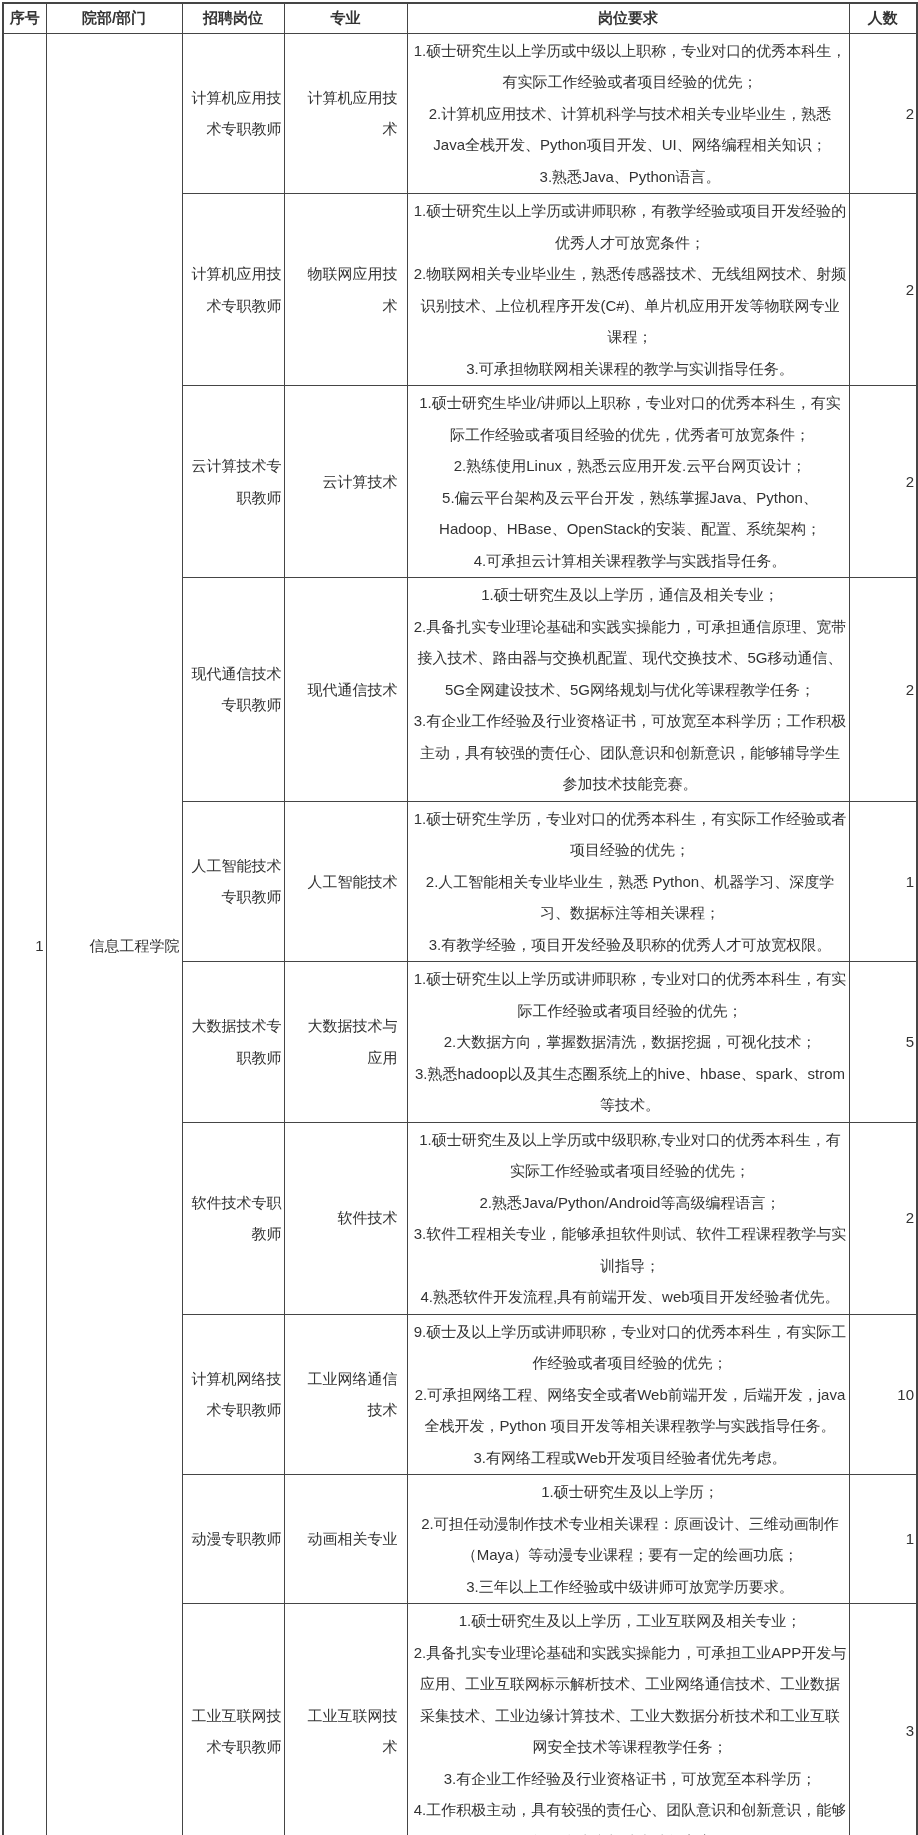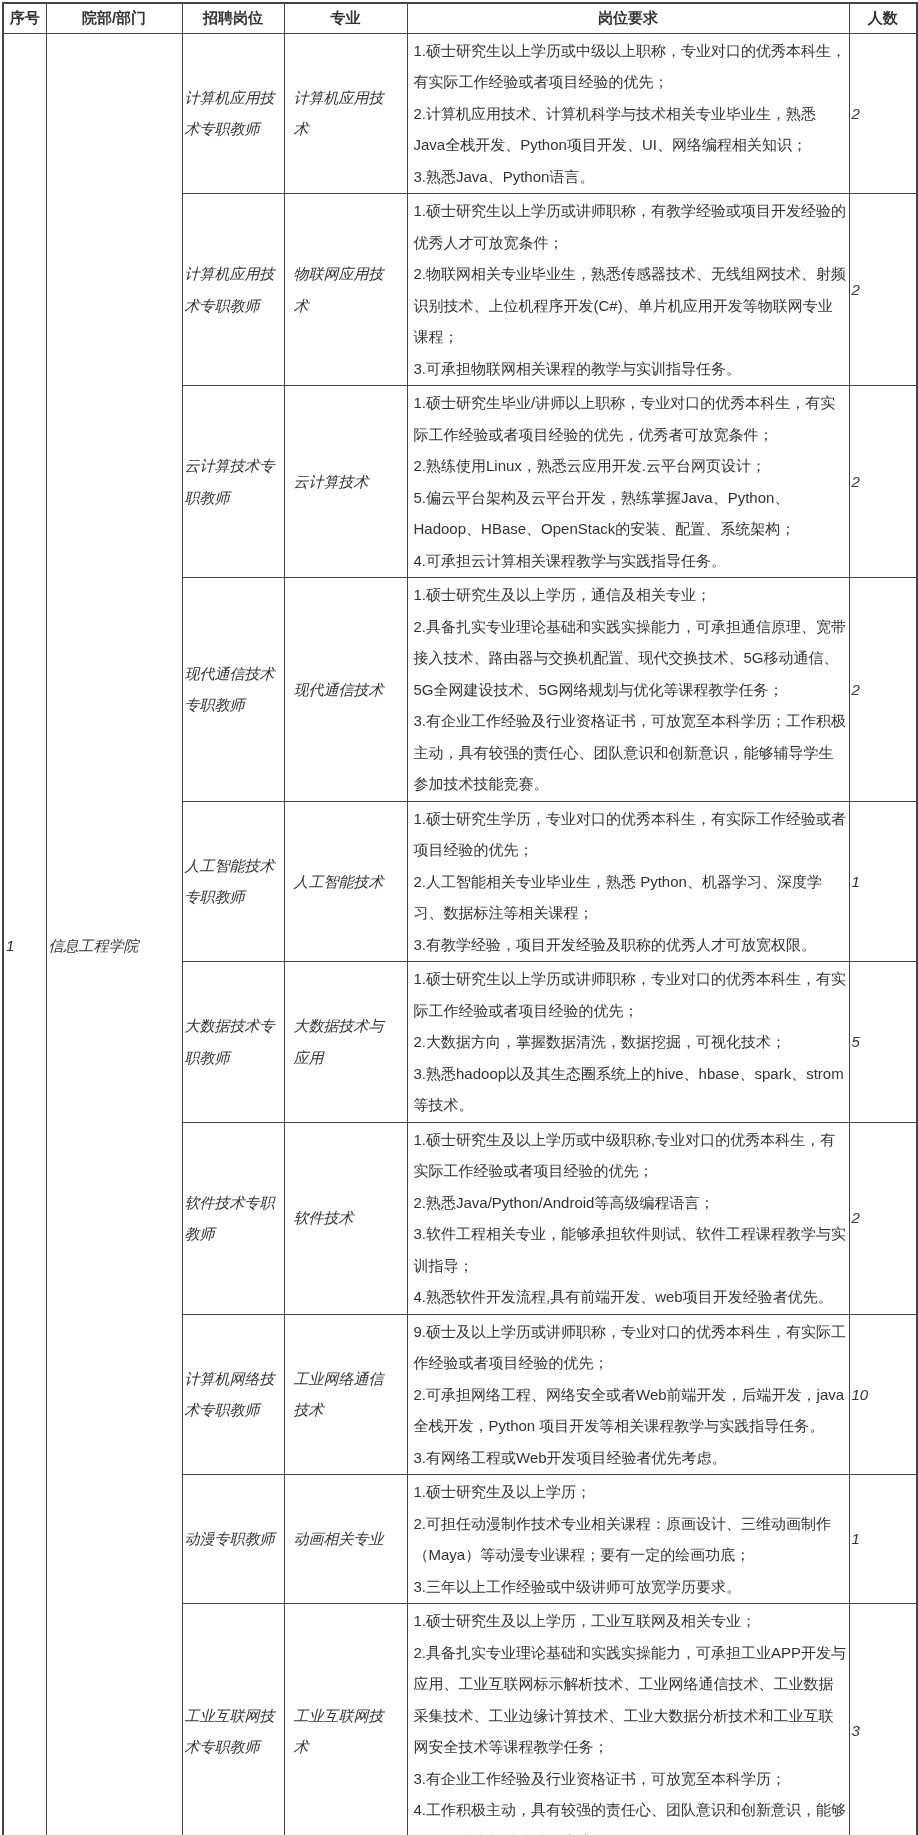--- a/index.html
+++ b/index.html
@@ -29,28 +29,27 @@
     vertical-align: middle;
     height: 30px;
     padding: 0 0;
     color: #333333;
   }
   .recruit-table td {
     font-size: 15px;
     line-height: 31.5px;
   }
   td.center {
-    text-align: left;
+    text-align: right;
     vertical-align: middle;
     padding: 1px 2px;
-    font-style: italic;
   }
   td.major { padding: 1px 9px; }
   td.req {
-    text-align: left;
+    text-align: center;
     vertical-align: middle;
     padding: 1px 2px 1px 6px;
   }
   .c-serial { width: 43px; }
   .c-dept   { width: 136px; }
   .c-pos    { width: 102px; }
   .c-major  { width: 123px; }
   .c-req    { width: 442px; }
   .c-count  { width: 68px; }
 </style>

